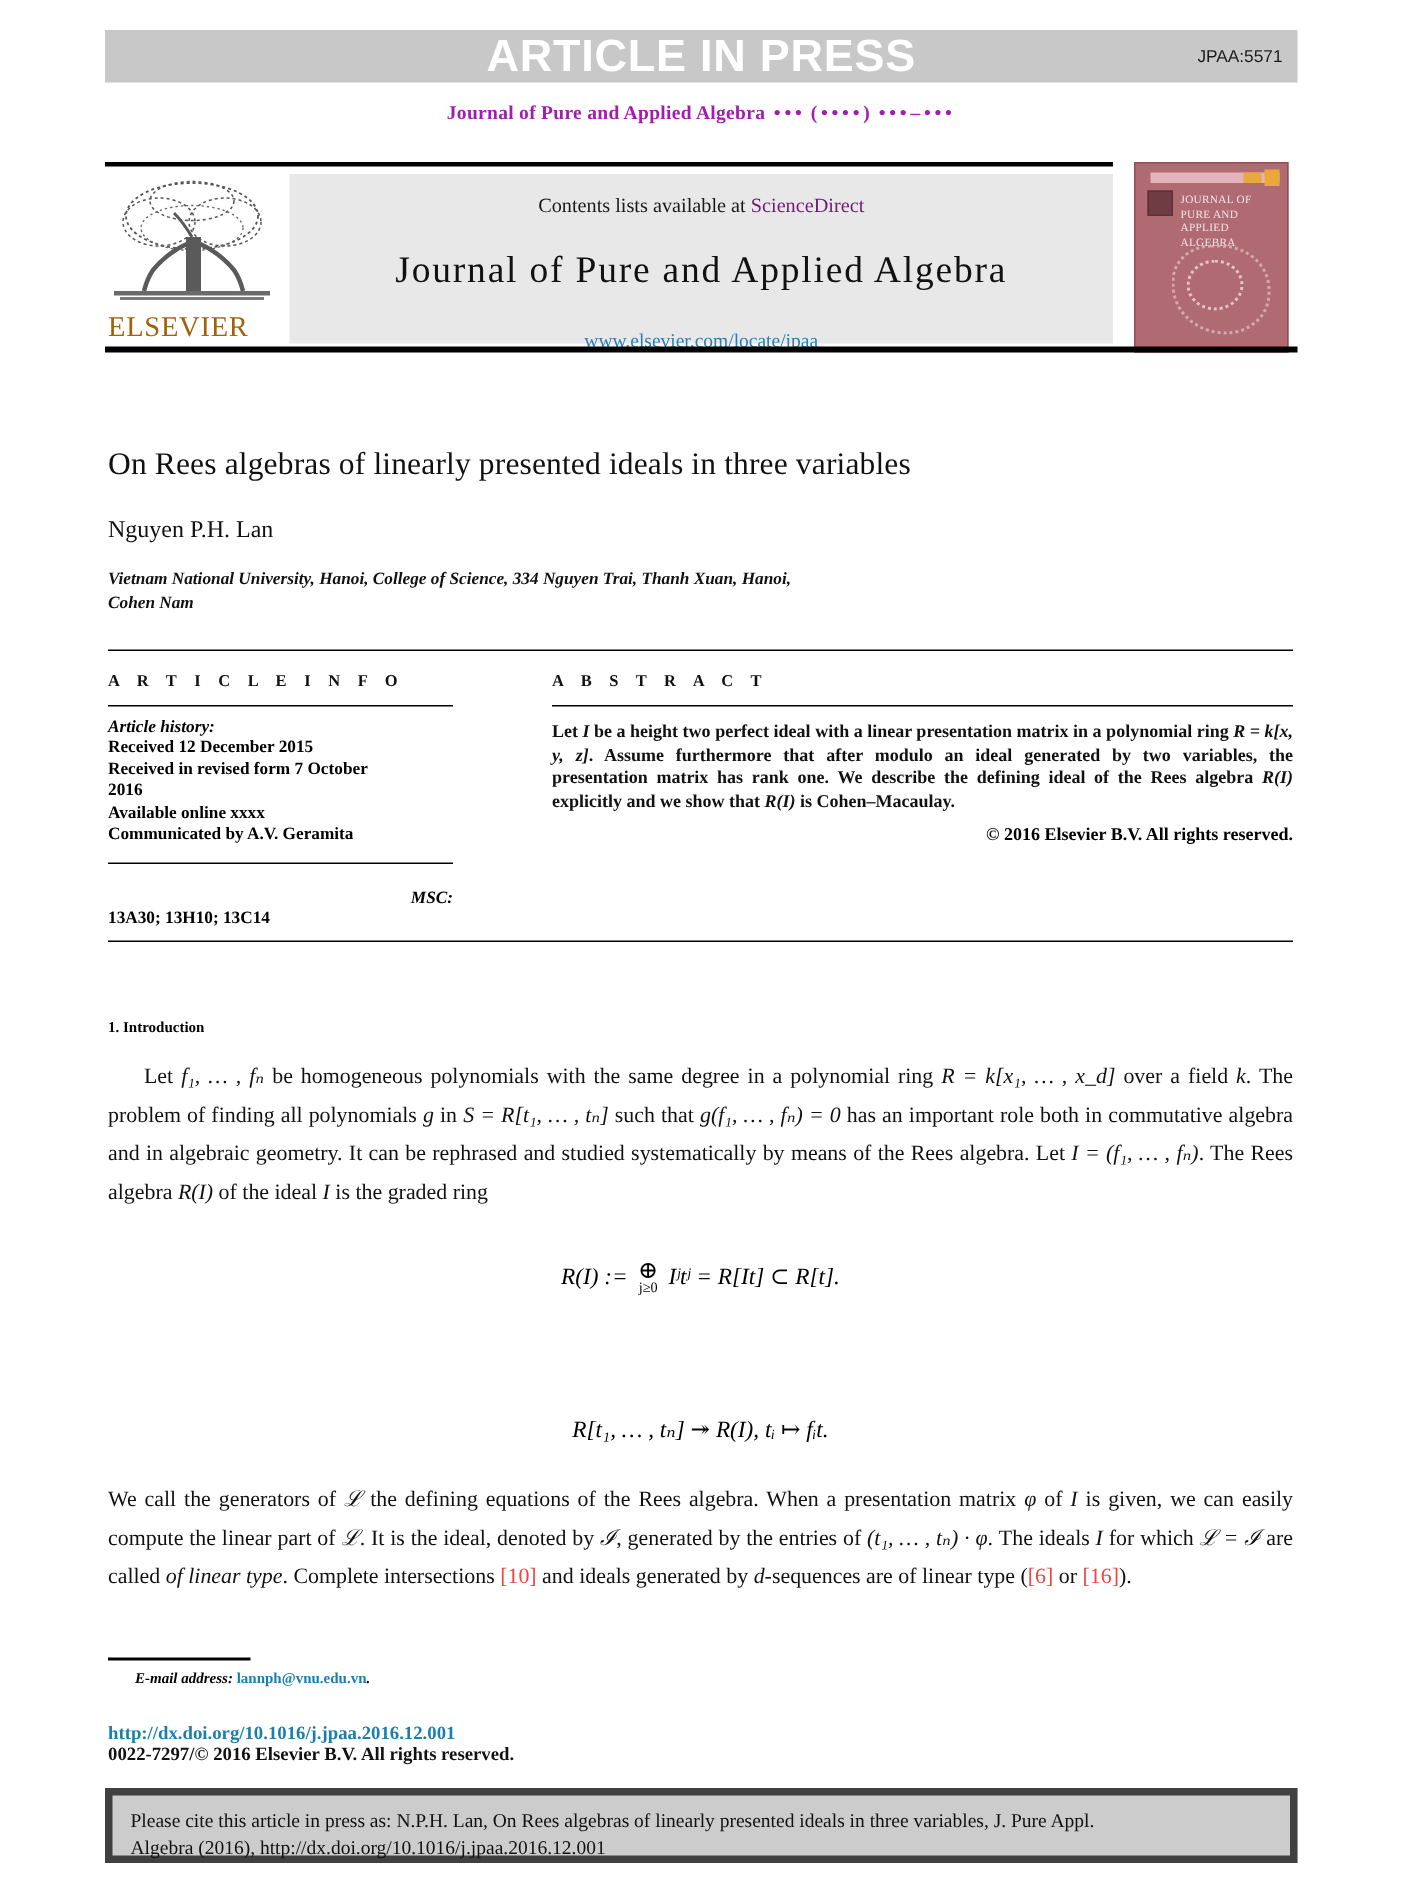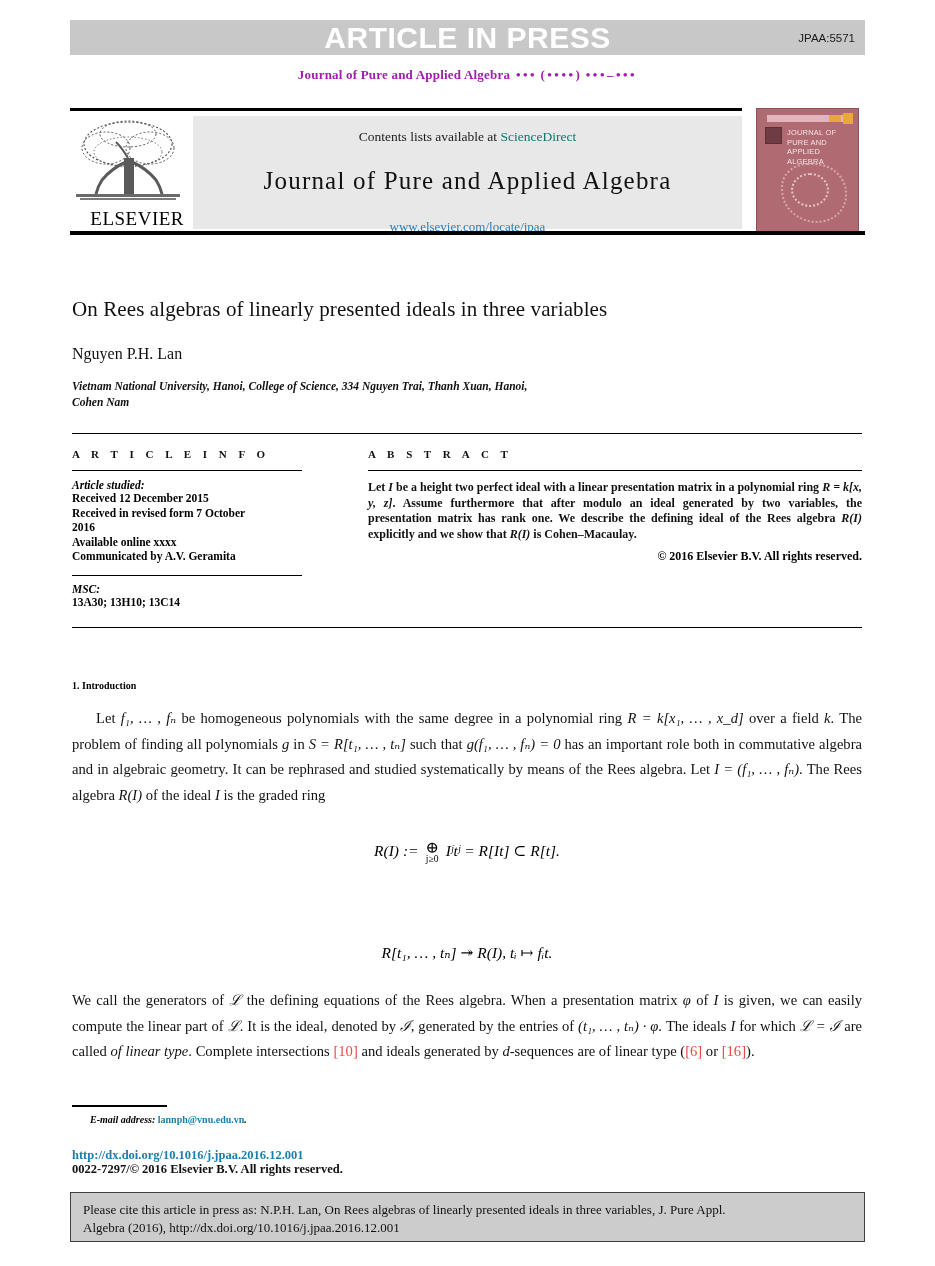--- a/index.html
+++ b/index.html
@@ -95,43 +95,43 @@
     left: 2px;
     top: 10px;
     width: 112px;
     height: 110px;
   }
   .elsevier-word {
     position: absolute;
     left: 0;
     bottom: 0px;
     width: 112px;
-    text-align: right;
+    text-align: left;
     font-family: "Liberation Serif", "DejaVu Serif", serif;
     font-size: 19px;
     letter-spacing: 0.5px;
-    color: #000000;
+    color: #a16207;
     line-height: 1;
   }
   .contents-box {
     position: absolute;
     left: 123px;
     top: 8px;
     width: 549px;
     height: 113px;
     background: #e8e8e8;
     text-align: center;
   }
   .contents-line {
     margin-top: 13px;
     font-size: 13.5px;
     color: #1a1a1a;
   }
   .contents-line a, .sd-link {
-    color: #0f766e;
+    color: #701a75;
     text-decoration: none;
   }
   .journal-title-big {
     margin-top: 22px;
     font-size: 25px;
     letter-spacing: 1.2px;
     color: #111;
     font-family: "Liberation Serif", "DejaVu Serif", serif;
   }
   .journal-url {
@@ -170,21 +170,21 @@
     width: 17px; height: 17px;
     background: #6e3c42;
     border: 1px solid #5d3036;
     box-sizing: border-box;
   }
   .cover-title {
     position: absolute;
     left: 30px;
     top: 19px;
     width: 68px;
-    font-family: Liberation Sans, sans-serif;
+    font-family: Liberation Serif, serif;
     font-size: 7.5px;
     line-height: 9.5px;
     color: #f4e3e5;
     letter-spacing: 0.2px;
   }
   .cover-art {
     position: absolute;
     left: 24px;
     top: 54px;
     width: 62px;
@@ -372,21 +372,21 @@
   }
 
   
   .cite-box {
     position: absolute;
     left: 70px;
     top: 1192px;
     width: 795px;
     height: 50px;
     background: #cccccc;
-    border: 1px solid #404040;
+    border: 5px solid #404040;
     box-sizing: border-box;
     padding: 8px 12px;
     font-size: 13px;
     line-height: 18px;
     color: #111;
   }
 </style>
 </head>
 <body>
 
@@ -456,29 +456,29 @@
     <span>Vietnam National University, Hanoi, College of Science, 334 Nguyen Trai, Thanh Xuan, Hanoi,</span><br>
     <span>Cohen Nam</span>
   </div>
 
   <div class="rule-top-info"></div>
   <div class="rule-bottom-info"></div>
 
   <div class="col-left">
     <div class="sec-head">A R T I C L E   I N F O</div>
     <div class="thin-rule"></div>
-    <div class="hist-label">Article studied:</div>
+    <div class="hist-label">Article history:</div>
     <div class="hist-line">Received 12 December 2015</div>
     <div class="hist-line">Received in revised form 7 October</div>
     <div class="hist-line">2016</div>
     <div class="hist-line">Available online xxxx</div>
     <div class="hist-line">Communicated by A.V. Geramita</div>
     <div class="msc-block">
       <div class="thin-rule"></div>
-      <div class="msc-label" style="margin-top:7px;">MSC:</div>
+      <div class="msc-label" style="margin-top:17px;text-align:right;">MSC:</div>
       <div class="hist-line">13A30; 13H10; 13C14</div>
     </div>
   </div>
 
   <div class="col-right">
     <div class="sec-head">A B S T R A C T</div>
     <div class="thin-rule"></div>
     <div class="abstract-body">
       <span>Let </span><em class="mi">I</em><span> be a height two perfect ideal with a linear presentation matrix in a polynomial ring </span><em class="mi">R = k[x, y, z]</em><span>. Assume furthermore that after modulo an ideal generated by two variables, the presentation matrix has rank one. We describe the defining ideal of the Rees algebra </span><em class="mathcal">R(I)</em><span> explicitly and we show that </span><em class="mathcal">R(I)</em><span> is Cohen–Macaulay.</span>
     </div>

